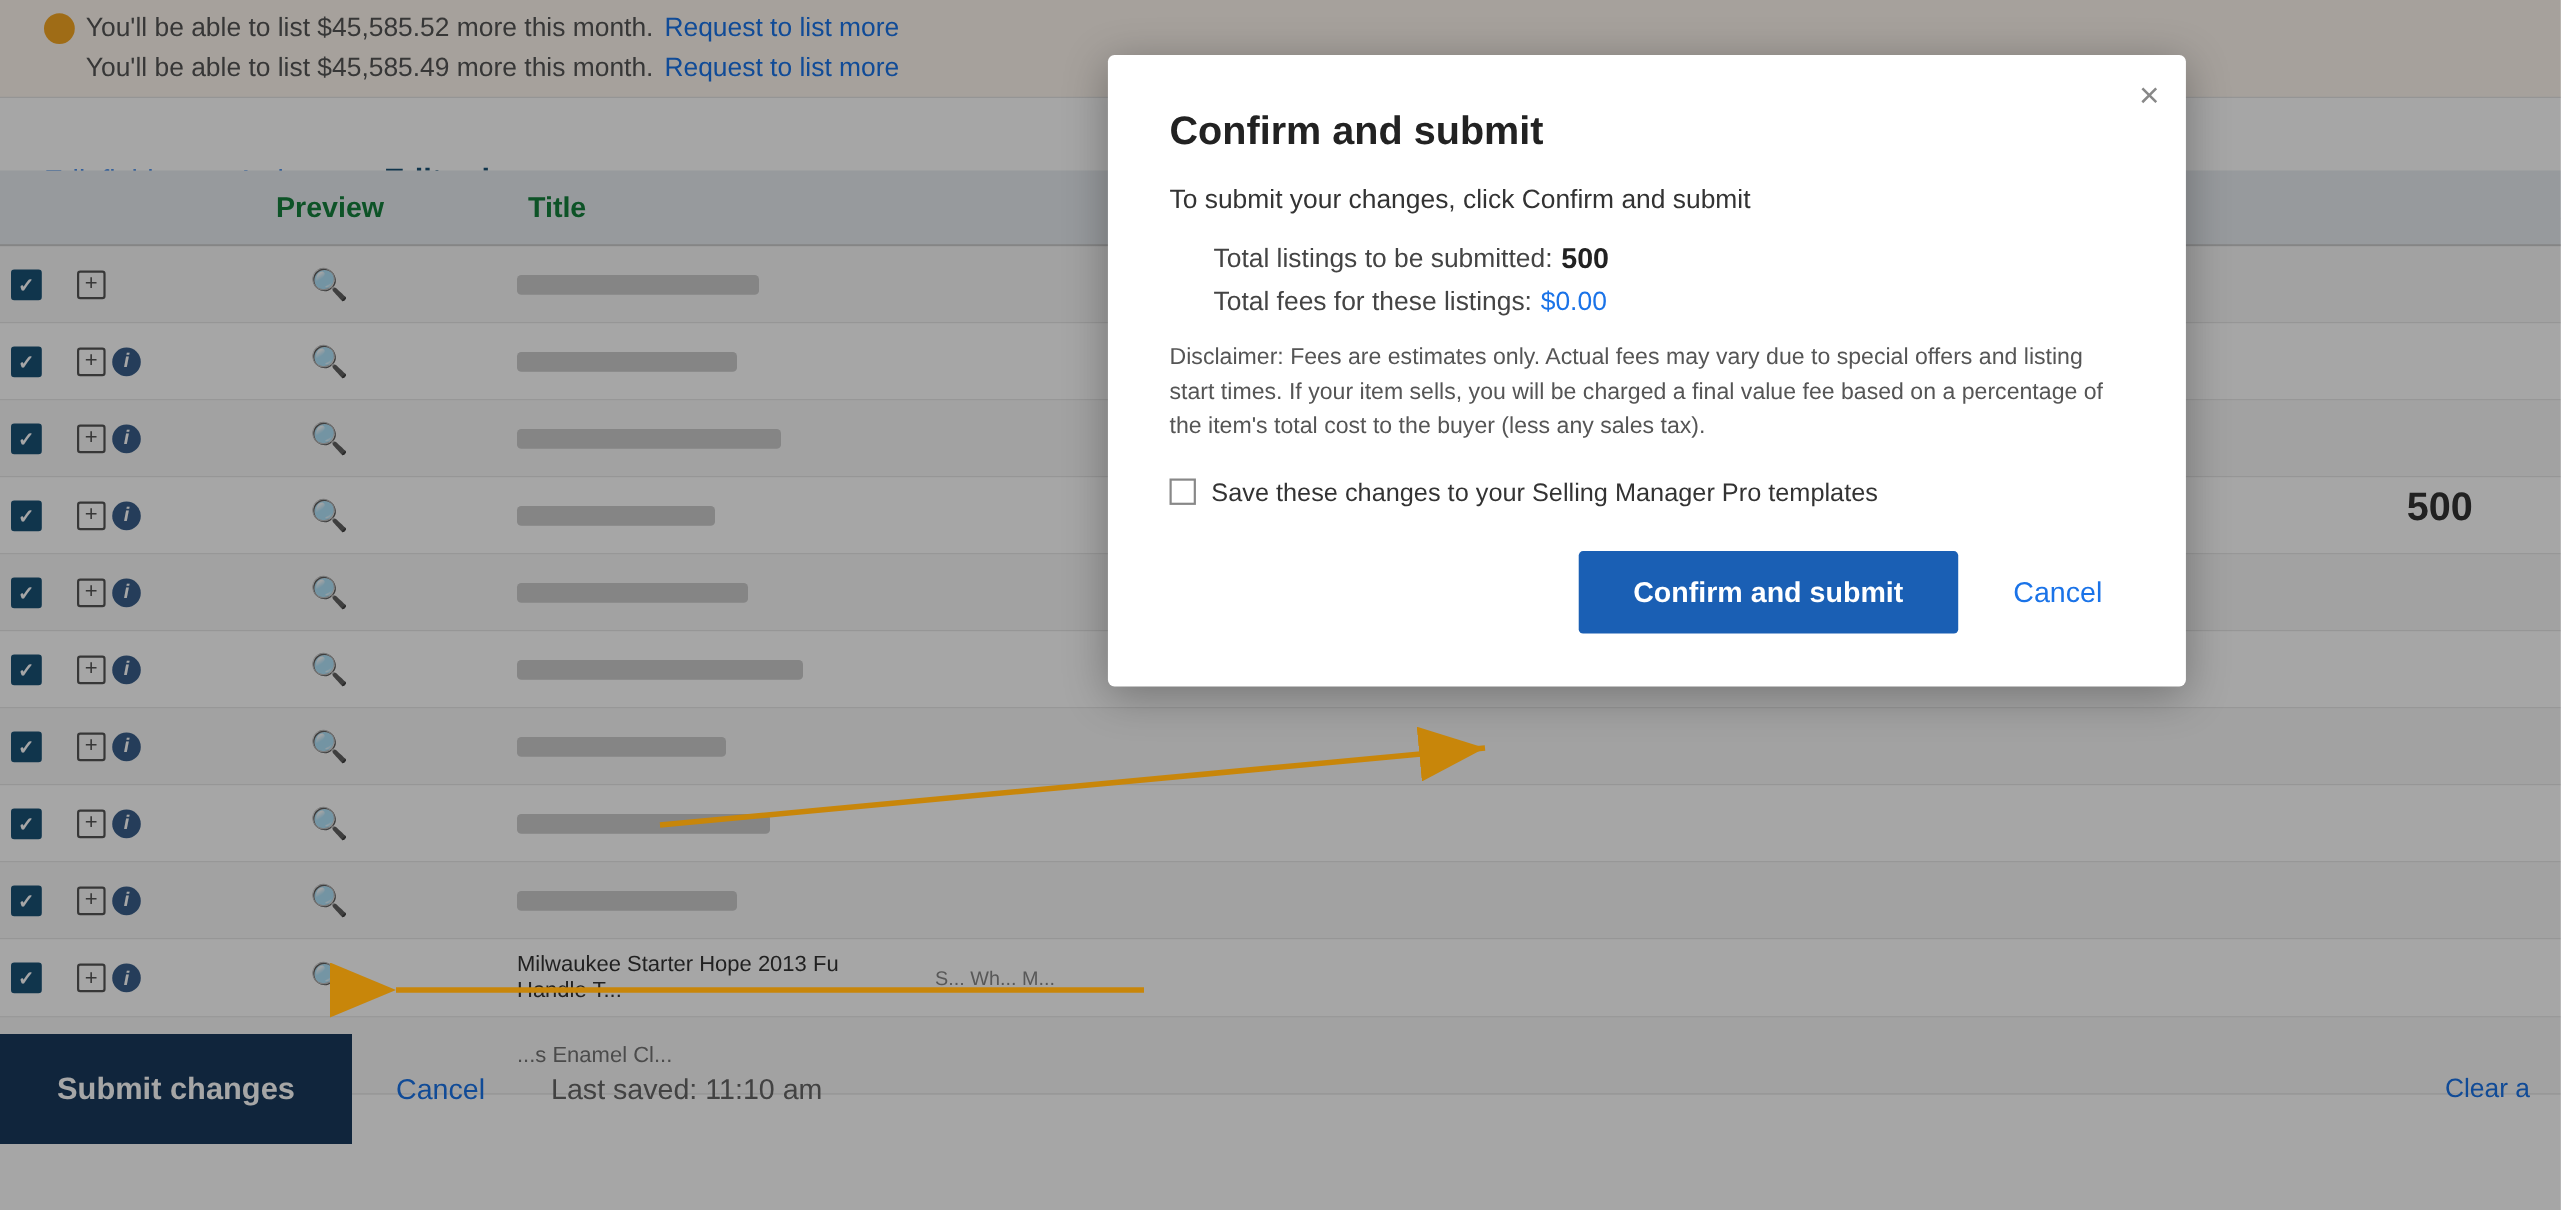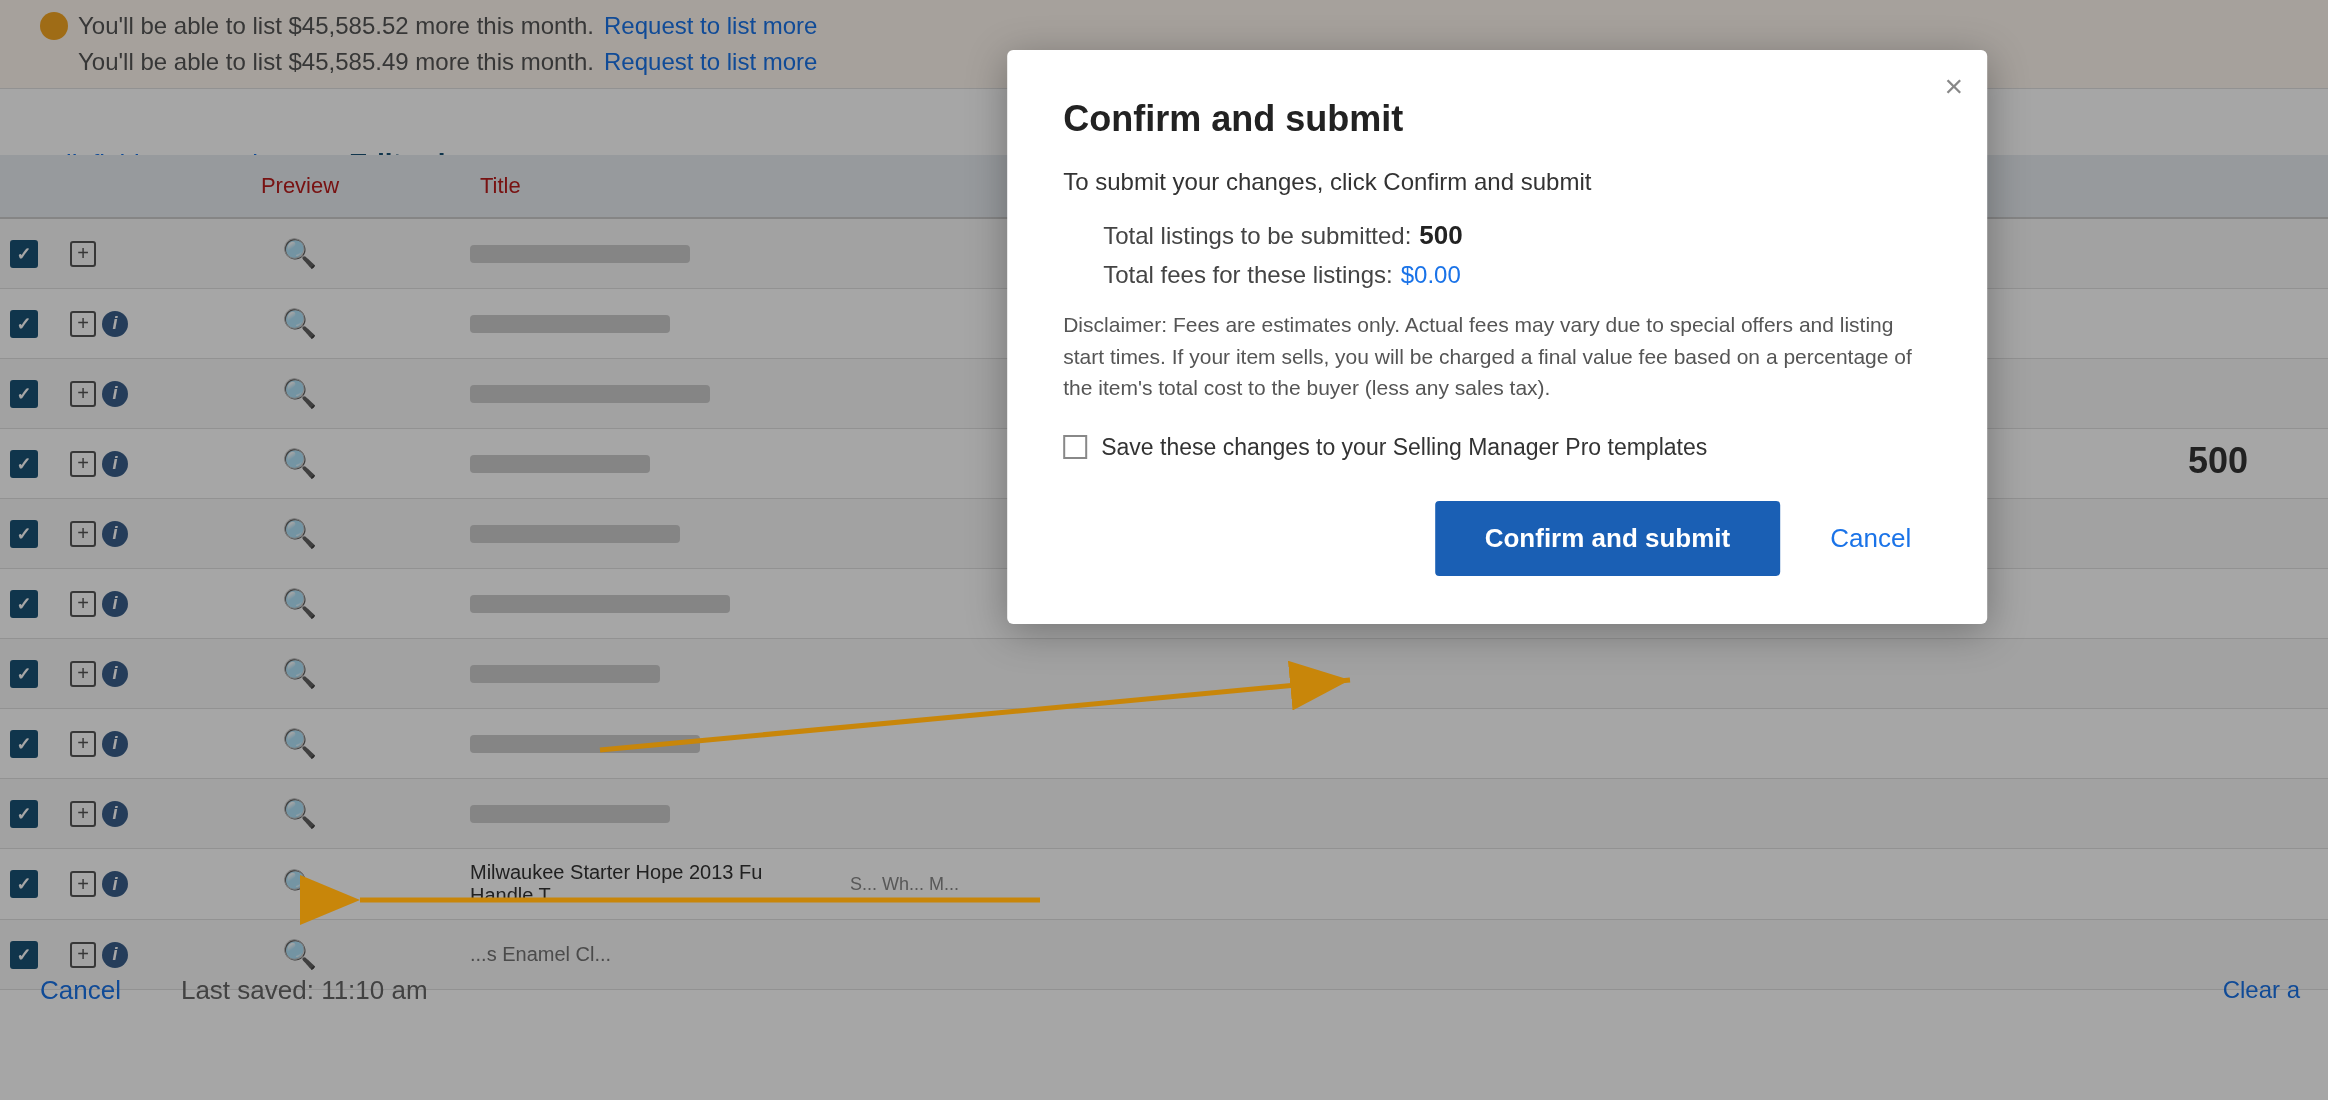--- a/index.html
+++ b/index.html
@@ -79,23 +79,23 @@
       font-weight: 700;
       font-size: 28px;
     }
     .table-header {
       display: flex;
       background: #e8edf2;
       border-bottom: 2px solid #ccc;
       padding: 10px 0;
     }
     .table-header .col {
-      font-size: 22px;
-      color: #b91c1c;
-      font-weight: 400;
+      font-size: 26px;
+      color: #15803d;
+      font-weight: 700;
       padding: 8px 20px;
     }
     .col-check { width: 60px; }
     .col-ctrl { width: 80px; }
     .col-preview { width: 320px; text-align: center; }
     .col-title { width: 380px; }
     .col-rest { flex: 1; }
 
     .table-row-item {
       display: flex;
@@ -564,20 +564,21 @@
       <div class="cell cell-title" style="font-size:20px; color:#737373;">
         <span>...s Enamel Cl...</span>
       </div>
       <div class="cell cell-rest"></div>
     </div>
   </div>
 
   <div class="count-box">500</div>
 
   <div class="bottom-bar">
+    <button class="submit-changes-btn">Submit changes</button>
     <a href="#" class="cancel-link">Cancel</a>
     <span class="last-saved">Last saved: 11:10 am</span>
     <span class="clear-link">Clear a</span>
   </div>
 
 </div>
 
 <div class="overlay"></div>
 
 <div class="modal">

